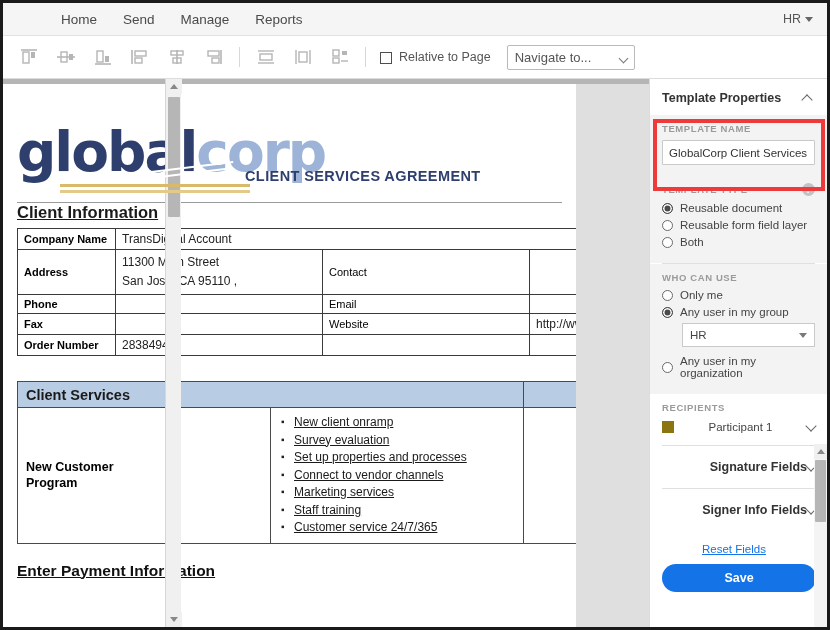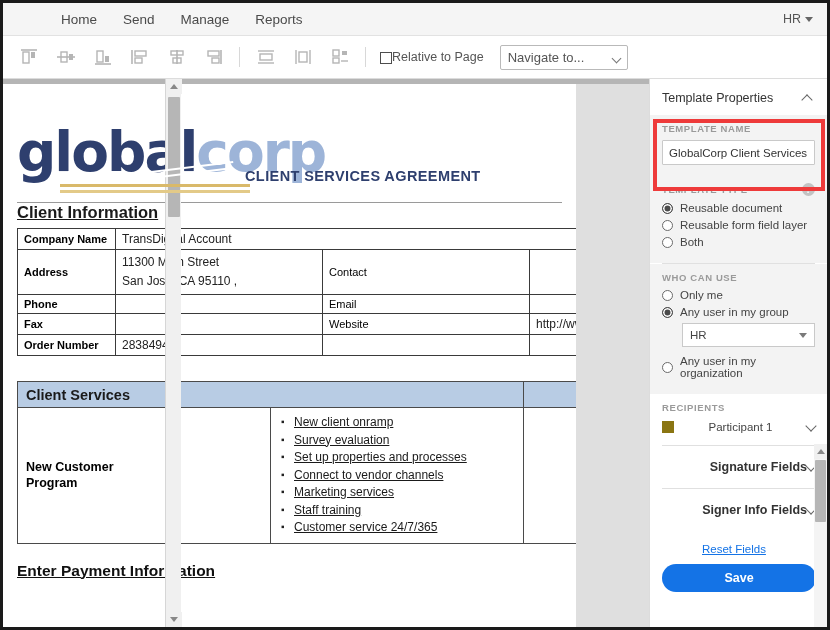--- a/index.html
+++ b/index.html
@@ -57,21 +57,21 @@
     width: 33px; height: 30px;
     margin: 0 2px;
     display: flex; align-items: center; justify-content: center;
     cursor: pointer;
   }
   .tb-icon:first-child { margin-left: 9px; }
   .tb-sep {
     width: 1px; height: 20px; background: #d8d8d8; margin: 0 7px;
   }
   .tb-check {
-    display: flex; align-items: flex-end; 
+    display: flex; align-items: flex-end; gap: 7px;
     margin-left: 7px; cursor: pointer;
   }
   .tb-check .box {
     width: 12px; height: 12px; border: 1.6px solid #4d4d4d; background: #fff;
   }
   .tb-check .lbl { font-size: 12.5px; color: #555; }
   .tb-select {
     margin-left: 16px;
     width: 128px; height: 25px;
     border: 1px solid #b9b9b9; background: #fff;
@@ -247,21 +247,21 @@
     background: #ffffff;
     border-left: 1px solid #dcdcdc;
     overflow: hidden;
   }
   .rp-title {
     display: flex; align-items: center; justify-content: space-between;
     padding: 12px 12px 10px 12px;
     background: #ffffff;
   }
   .rp-title .t {
-    font-size: 12.5px; font-weight: normal; color: #333;
+    font-size: 12.5px; font-weight: bold; color: #333;
   }
   .chev-up {
     width: 8px; height: 8px;
     border-left: 1.6px solid #666; border-top: 1.6px solid #666;
     transform: rotate(45deg); margin-right: 4px; margin-top: 3px;
   }
   .chev-dn {
     width: 8px; height: 8px;
     border-right: 1.6px solid #666; border-bottom: 1.6px solid #666;
     transform: rotate(45deg); margin-bottom: 3px;

